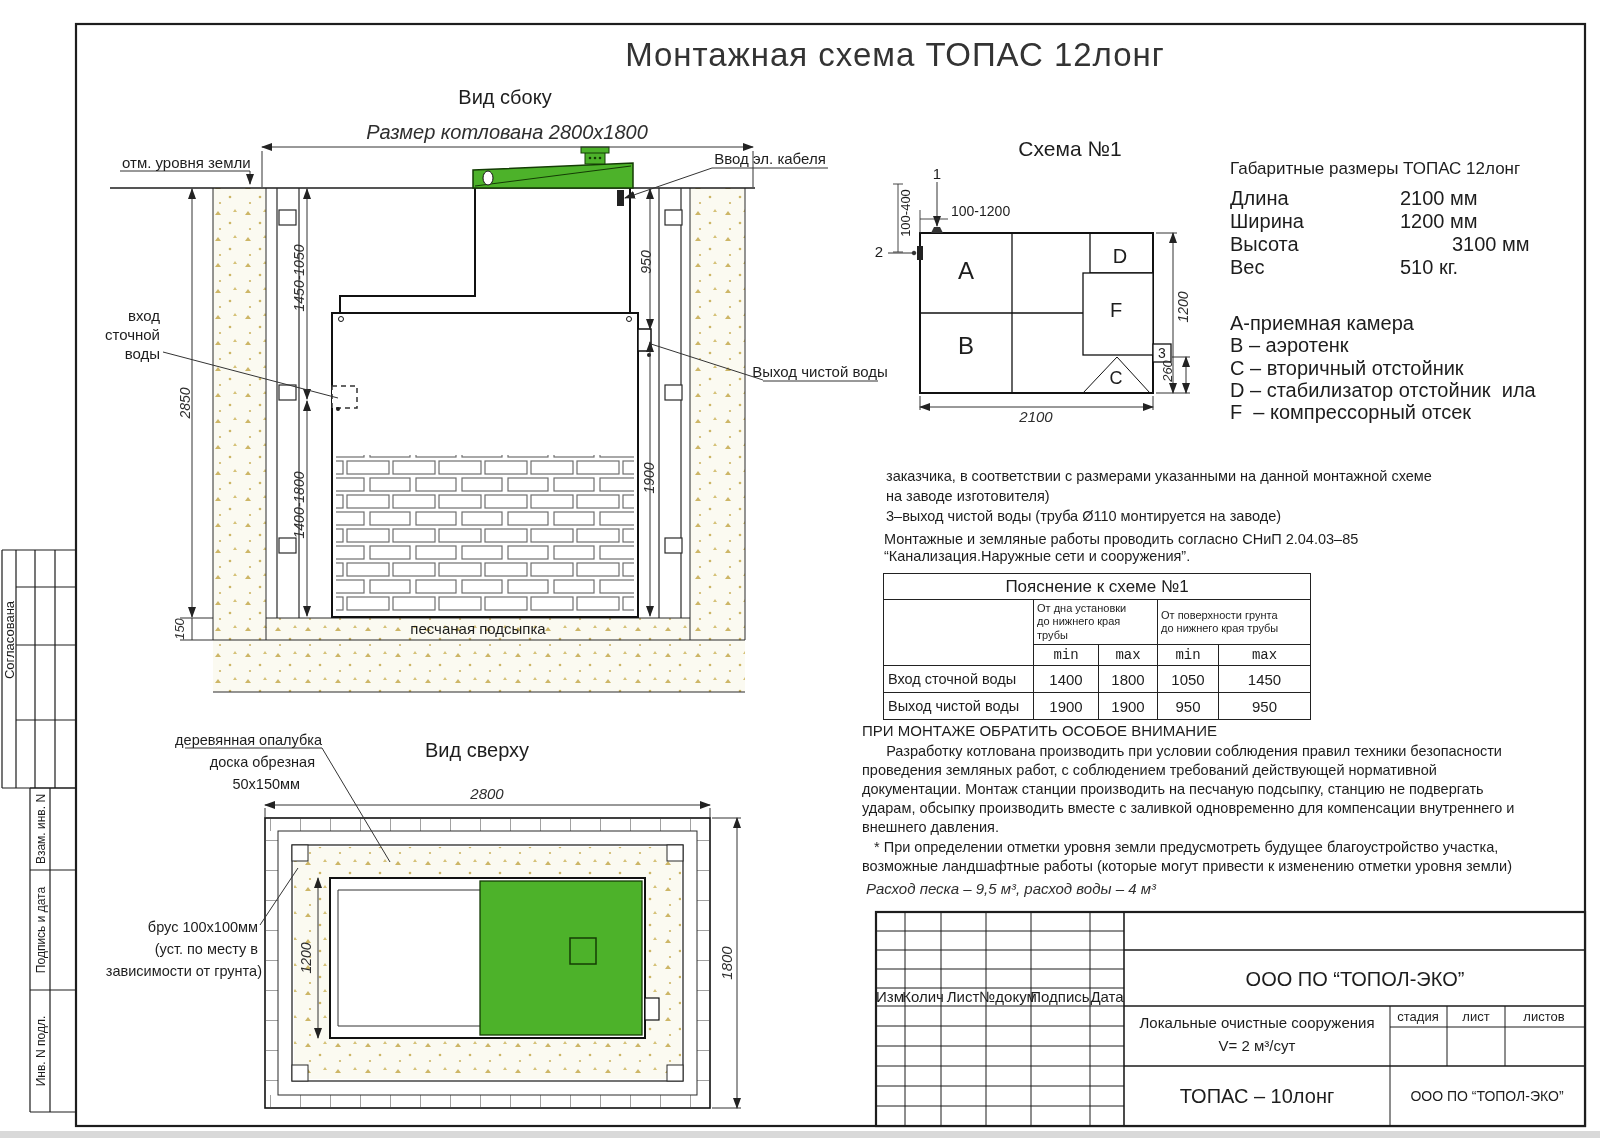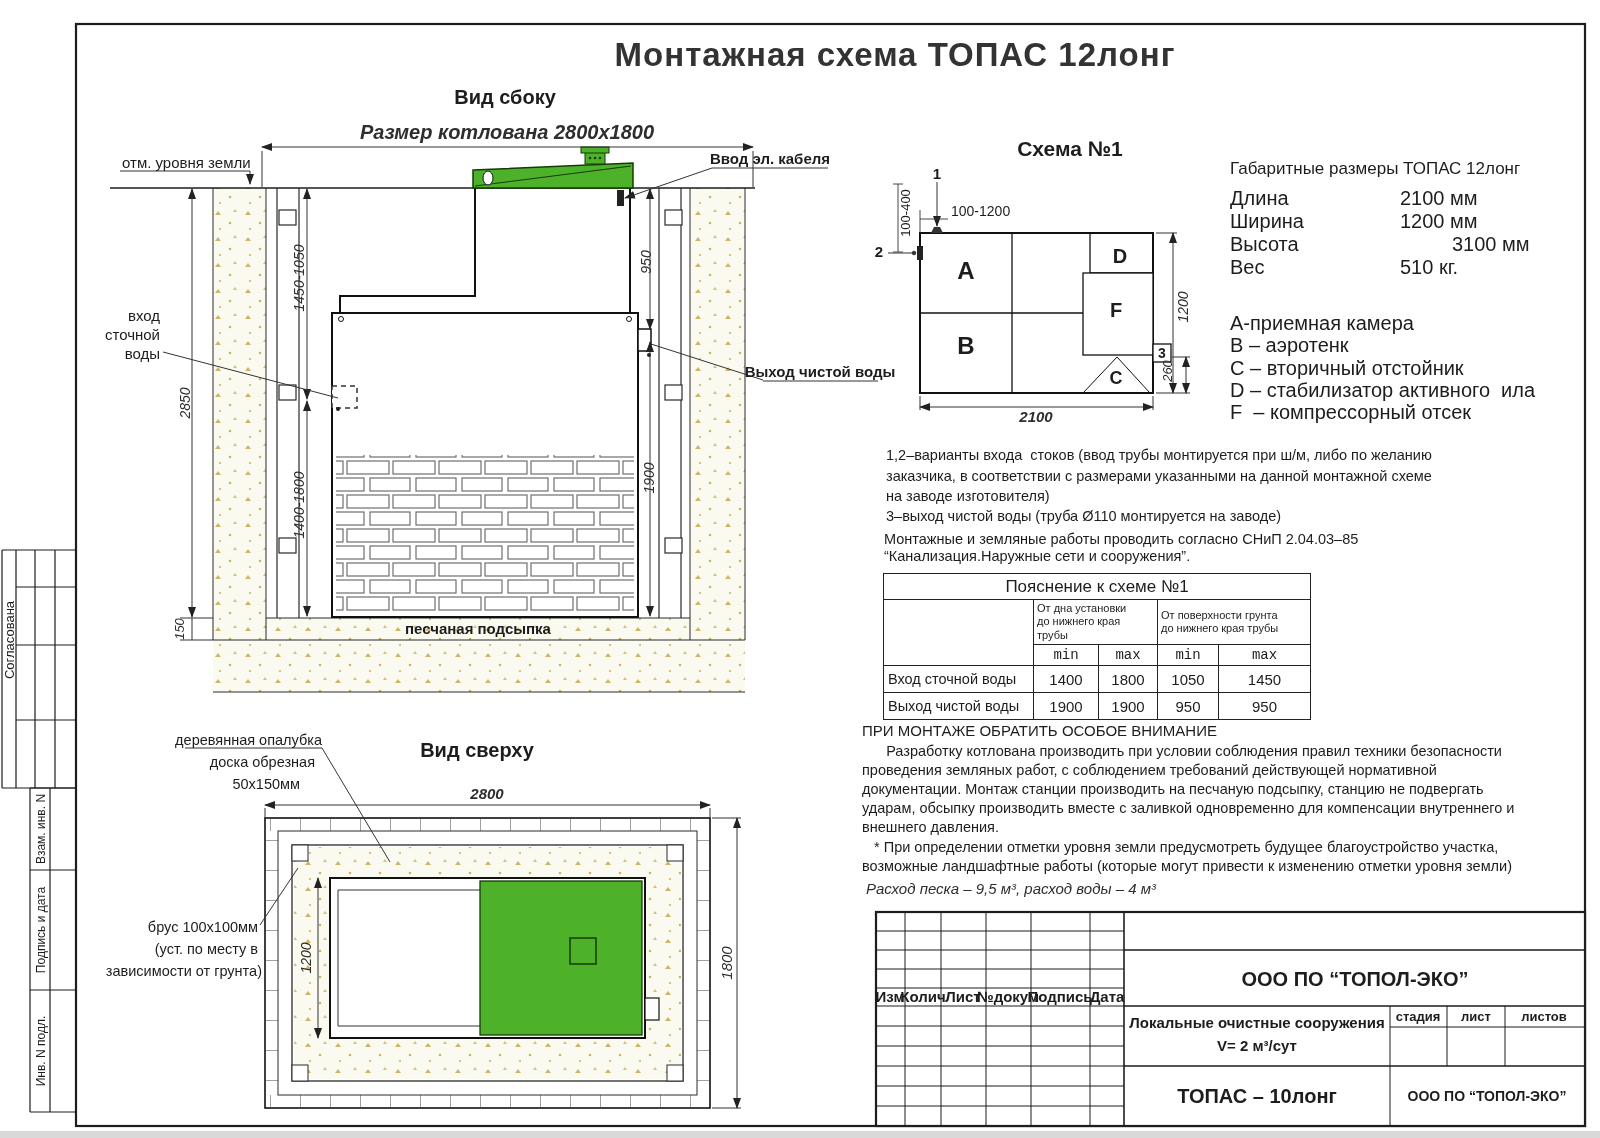--- a/index.html
+++ b/index.html
@@ -1,20 +1,20 @@
 <!DOCTYPE html>
 <html><head>
 <meta charset="utf-8">
 <style>
   html,body{margin:0;padding:0;background:#fff;}
   .stage{position:relative;width:1600px;height:1138px;background:#fff;overflow:hidden;
          font-family:"Liberation Sans",sans-serif;}
   svg{position:absolute;left:0;top:0;}
   .t{position:absolute;font-size:15px;color:#1d1d1d;white-space:pre;line-height:1.05;}
-  .c{transform:translate(-50%,-50%);font-weight:bold;}
+  .c{transform:translate(-50%,-50%);}
   .r{transform:translate(-100%,-50%);}
   .cl{transform:translate(0,-50%);}
   .rot{transform:translate(-50%,-50%) rotate(-90deg);}
   .it{font-style:italic;color:#2e2e2e;}
   .f11{font-size:15px}.f12{font-size:12px}.f13{font-size:13px}.f14{font-size:14px}
   .f145{font-size:14.5px}.f16{font-size:20px}.f17{font-size:17px}.f20{font-size:20px}
   .f21{font-size:21px}.f18{font-size:18px}.f24{font-size:24px}
   .f33{font-size:33px;letter-spacing:1px;color:#333;}
   .expl{position:absolute;left:883px;top:573px;border-collapse:collapse;table-layout:fixed;width:427px;}
   .expl td{border:1.5px solid #222;text-align:center;vertical-align:middle;color:#1d1d1d;padding:0;}
@@ -246,24 +246,23 @@
 <div class="t cl f16" style="left:1400px;top:198px">2100 мм</div>
 <div class="t cl f16" style="left:1230px;top:221px">Ширина</div>
 <div class="t cl f16" style="left:1400px;top:221px">1200 мм</div>
 <div class="t cl f16" style="left:1230px;top:244px">Высота</div>
 <div class="t cl f16" style="left:1452px;top:244px">3100 мм</div>
 <div class="t cl f16" style="left:1230px;top:267px">Вес</div>
 <div class="t cl f16" style="left:1400px;top:267px">510 кг.</div>
 <div class="t cl f16" style="left:1230px;top:323px">А-приемная камера</div>
 <div class="t cl f16" style="left:1230px;top:345px">В – аэротенк</div>
 <div class="t cl f16" style="left:1230px;top:368px">С – вторичный отстойник</div>
-<div class="t cl f16" style="left:1230px;top:390px">D – стабилизатор активного  ила</div>
+<div class="t cl f16" style="left:1230px;top:390px">D – стабилизатор отстойник  ила</div>
 <div class="t cl f16" style="left:1230px;top:412px">F  – компрессорный отсек</div>
 
-<div class="t cl f145" style="left:886px;top:456px">1,2–варианты входа  стоков (ввод трубы монтируется при ш/м, либо по желанию</div>
 <div class="t cl f145" style="left:886px;top:477px">заказчика, в соответствии с размерами указанными на данной монтажной схеме</div>
 <div class="t cl f145" style="left:886px;top:497px">на заводе изготовителя)</div>
 <div class="t cl f145" style="left:886px;top:517px">3–выход чистой воды (труба Ø110 монтируется на заводе)</div>
 <div class="t cl f145" style="left:884px;top:540px">Монтажные и земляные работы проводить согласно СНиП 2.04.03–85</div>
 <div class="t cl f145" style="left:884px;top:557px">“Канализация.Наружные сети и сооружения”.</div>
 
 <table class="expl">
   <colgroup>
         <col style="width:150px">
         <col style="width:65px">

